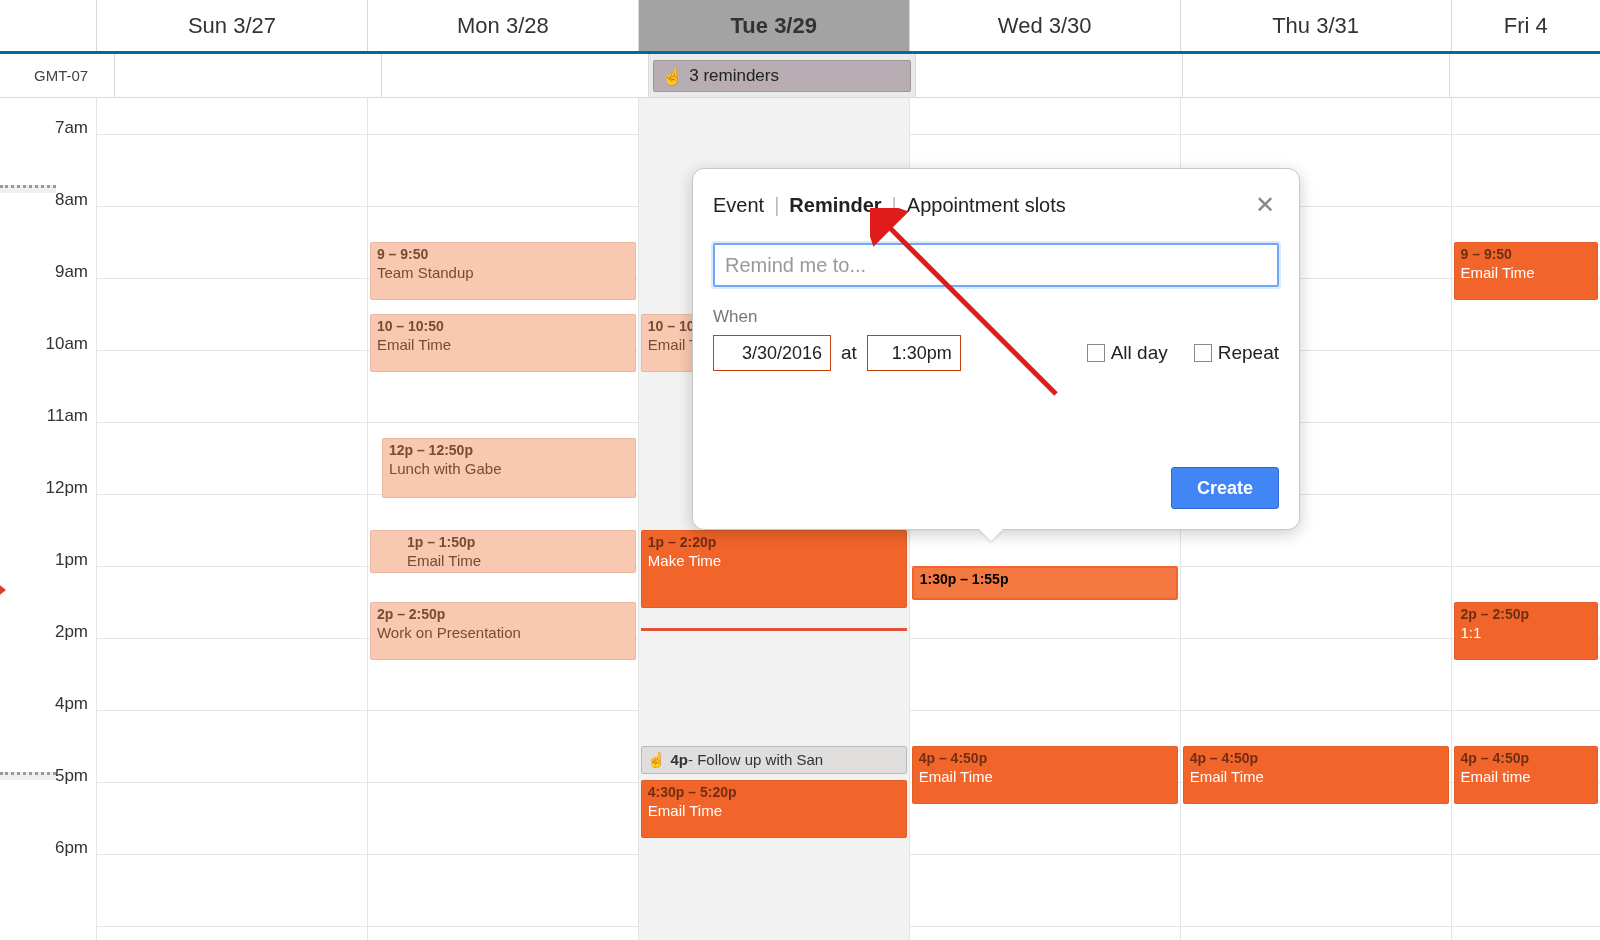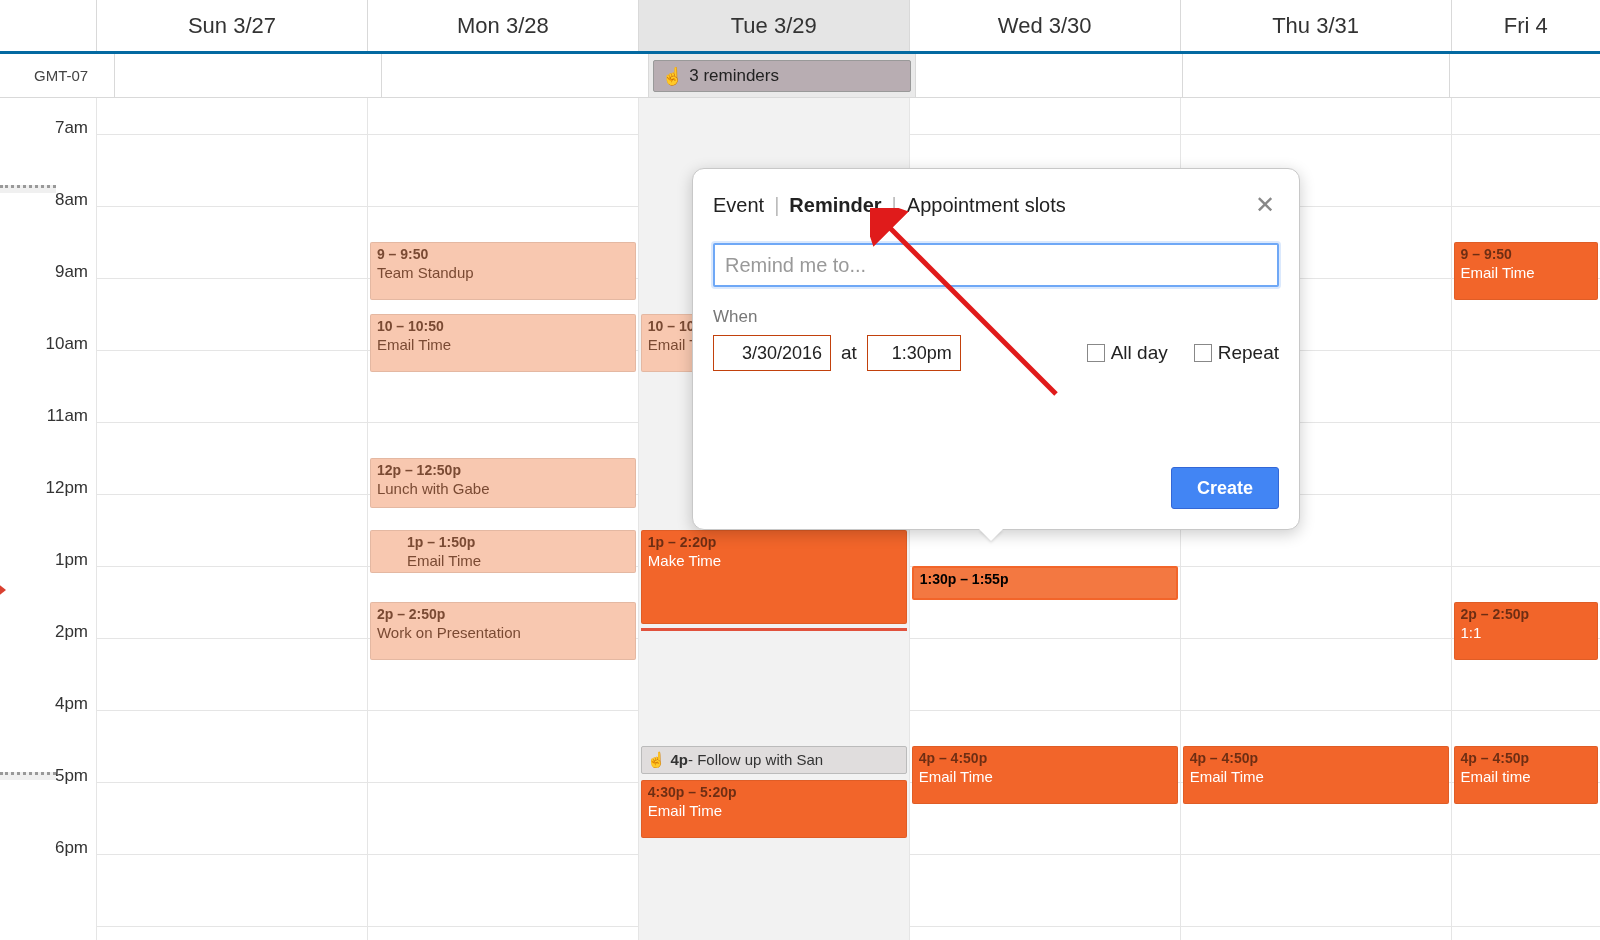--- a/index.html
+++ b/index.html
@@ -29,22 +29,22 @@
     flex: 1;
     text-align: center;
     font-size: 22px;
     color: #333;
     display: flex;
     align-items: center;
     justify-content: center;
     border-left: 1px solid #d9d9d9;
   }
   .day-header.today {
-    font-weight: normal;
-    background: #e5e5e5;
+    font-weight: bold;
+    background: #a3a3a3;
   }
   .allday-row {
     display: flex;
     height: 44px;
     border-bottom: 1px solid #d9d9d9;
     padding-left: 18px;
   }
   .tz-allday {
     width: 96px;
     flex-shrink: 0;
@@ -325,40 +325,40 @@
 
     <div class="day-col" style="position:relative;">
       <div class="event ev-light" style="top:144px;height:58px;left:2px;right:2px;">
         <span class="time">9 – 9:50</span>
         <span class="title">Team Standup</span>
       </div>
       <div class="event ev-light" style="top:216px;height:58px;">
         <span class="time">10 – 10:50</span>
         <span class="title">Email Time</span>
       </div>
-      <div class="event ev-light" style="top:360px;height:50px;">
+      <div class="event ev-light" style="top:340px;height:60px;margin-left:12px;">
         <span class="time">12p – 12:50p</span>
         <span class="title">Lunch with Gabe</span>
       </div>
       <div class="event ev-light" style="top:432px;height:43px;padding-left:36px;">
         <span class="time">1p – 1:50p</span>
         <span class="title">Email Time</span>
       </div>
       <div class="event ev-light" style="top:504px;height:58px;">
         <span class="time">2p – 2:50p</span>
         <span class="title">Work on Presentation</span>
       </div>
     </div>
 
     <div class="day-col today" style="position:relative;">
       <div class="event ev-light" style="top:216px;height:58px;right:32%;">
         <span class="time">10 – 10:50</span>
         <span class="title">Email Time</span>
       </div>
-      <div class="event ev-solid" style="top:432px;height:94px;">
+      <div class="event ev-solid" style="top:432px;height:78px;">
         <span class="time">1p – 2:20p</span>
         <span class="title">Make Time</span>
       </div>
       <div style="position:absolute;left:2px;right:2px;top:530px;height:3px;background:#e1523d;"></div>
       <div class="event ev-grey flex-row" style="top:648px;height:28px;white-space:nowrap;">
         <span style="margin-right:4px;">☝</span>
         <b>4p</b>
         <span> - Follow up with San</span>
       </div>
       <div class="event ev-solid" style="top:682px;height:58px;">

